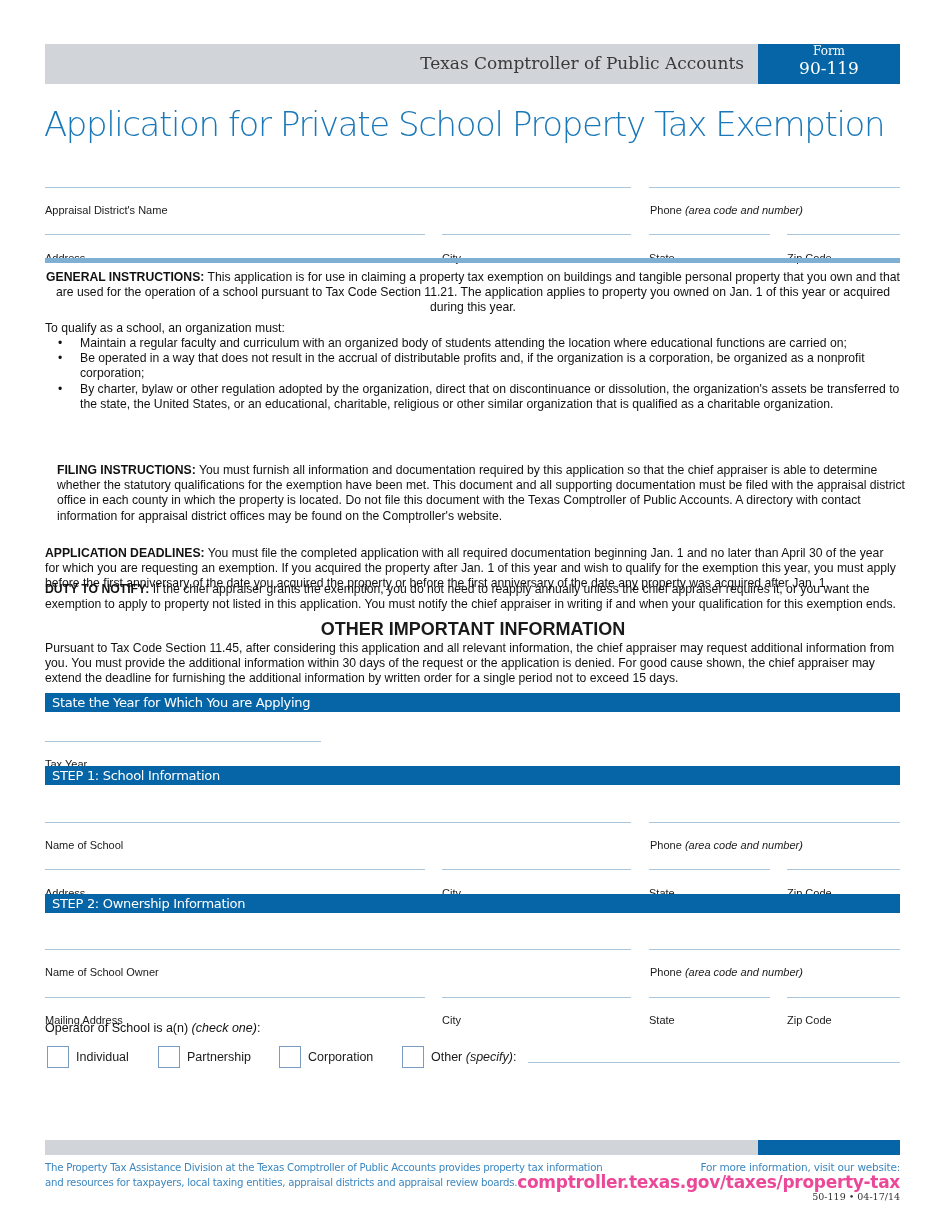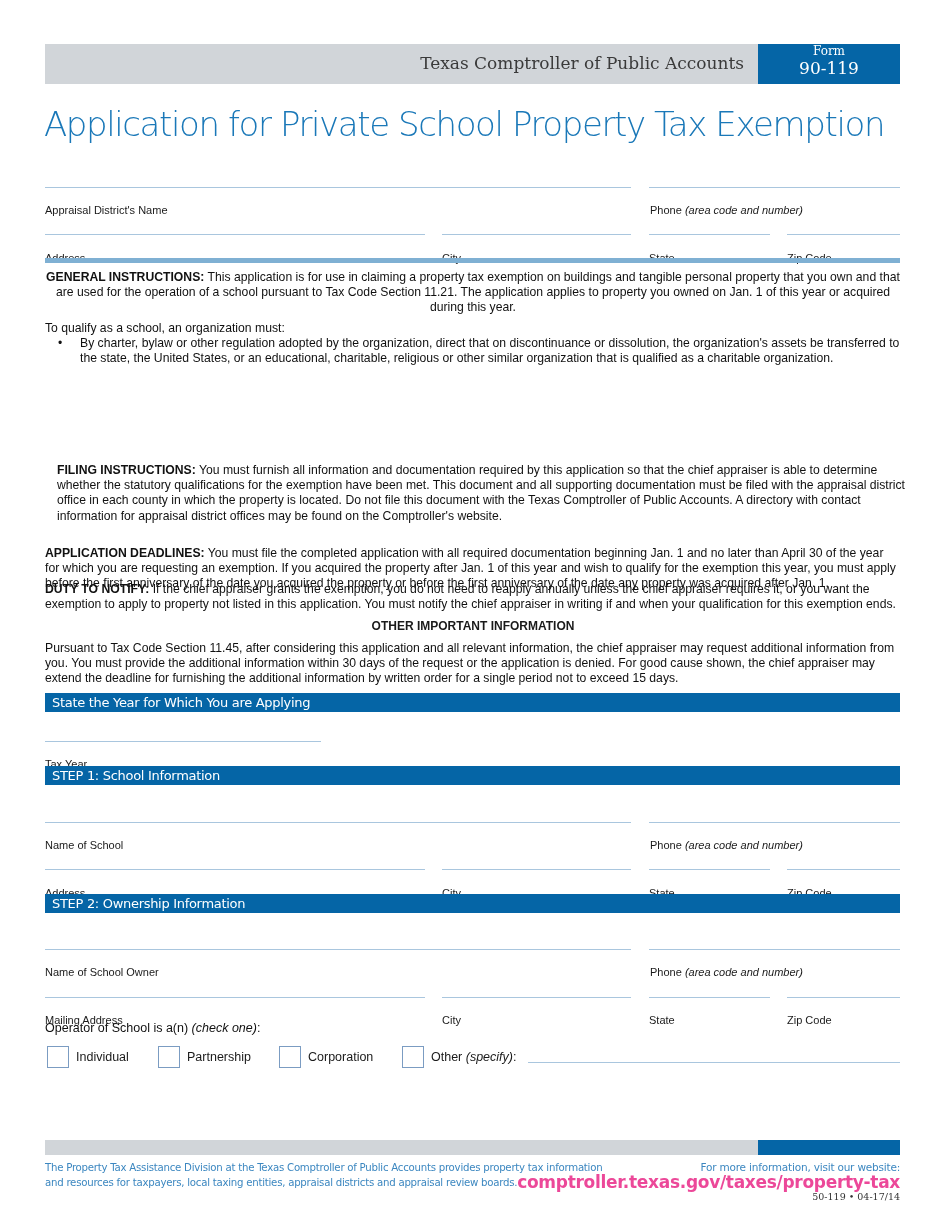--- a/index.html
+++ b/index.html
@@ -22,21 +22,21 @@
   .flabel { font-size: 11px; color: #1a1a1a; white-space: nowrap; margin-top: 13px; }
   .flabel i { font-style: italic; }
 
   .thickbar { left: 45px; top: 258px; width: 855px; height: 5px; background: #7fb0d3; }
 
   .para { left: 45px; width: 856px; font-size: 12.2px; line-height: 15.2px; color: #111; }
   .para b { font-weight: bold; }
   .bullets { left: 45px; width: 856px; font-size: 12.2px; line-height: 15.2px; color: #111; }
   .bullets .li { position: relative; padding-left: 35px; }
   .bullets .li::before { content: "\2022"; position: absolute; left: 13px; top: 0; }
-  .center-head { left: 45px; width: 856px; text-align: center; font-weight: bold; font-size: 12px; }
+  .center-head { left: 45px; width: 856px; text-align: center; font-weight: bold; font-size: 18px; }
 
   .section-bar { left: 45px; width: 855px; height: 19px; background: #0565a6; color: #fff; font-family: "DejaVu Sans", sans-serif; font-size: 13px; line-height: 19px; padding-left: 7px; letter-spacing: -0.3px; white-space: nowrap; }
   .cbox { position: absolute; width: 22px; height: 22px; border: 1.5px solid #7b9cc2; background: #fff; }
   .clabel { position: absolute; white-space: nowrap; font-size: 12.5px; }
 
   
   .ftr-bar { left: 45px; top: 1140px; width: 713px; height: 15px; background: #d1d5d9; }
   .ftr-blue { left: 758px; top: 1140px; width: 142px; height: 15px; background: #0565a6; }
   .ftr-left { left: 45px; top: 1160px; width: 560px; font-family: "DejaVu Sans", sans-serif; font-size: 10.2px; line-height: 15px; color: #3c87c0; letter-spacing: -0.25px; }
   .ftr-right { right: 50px; top: 1160px; text-align: right; font-family: "DejaVu Sans", sans-serif; color: #3c87c0; }
@@ -70,20 +70,22 @@
 <div class="abs fline" style="left:787px;top:234px;width:113px;"></div>
 <div class="abs flabel" style="left:787px;top:239px;">Zip Code</div>
 
 <div class="abs thickbar"></div>
 
 <div class="abs para" style="top:270px;text-align:center;">
   <b>GENERAL INSTRUCTIONS:</b><span> This application is for use in claiming a property tax exemption on buildings and tangible personal property that you own and that are used for the operation of a school pursuant to Tax Code Section 11.21. The application applies to property you owned on Jan. 1 of this year or acquired during this year.</span>
 </div>
 <div class="abs para" style="top:321px;">To qualify as a school, an organization must:</div>
 <div class="abs bullets" style="top:336px;">
+  <div class="li">Maintain a regular faculty and curriculum with an organized body of students attending the location where educational functions are carried on;</div>
+  <div class="li">Be operated in a way that does not result in the accrual of distributable profits and, if the organization is a corporation, be organized as a nonprofit corporation;</div>
   <div class="li">By charter, bylaw or other regulation adopted by the organization, direct that on discontinuance or dissolution, the organization's assets be transferred to the state, the United States, or an educational, charitable, religious or other similar organization that is qualified as a charitable organization.</div>
 </div>
 <div class="abs para" style="top:463px;margin-left:12px;">
   <b>FILING INSTRUCTIONS:</b><span> You must furnish all information and documentation required by this application so that the chief appraiser is able to determine whether the statutory qualifications for the exemption have been met. This document and all supporting documentation must be filed with the appraisal district office in each county in which the property is located. Do not file this document with the Texas Comptroller of Public Accounts. A directory with contact information for appraisal district offices may be found on the Comptroller's website.</span>
 </div>
 <div class="abs para" style="top:546px;">
   <b>APPLICATION DEADLINES:</b><span> You must file the completed application with all required documentation beginning Jan. 1 and no later than April 30 of the year for which you are requesting an exemption. If you acquired the property after Jan. 1 of this year and wish to qualify for the exemption this year, you must apply before the first anniversary of the date you acquired the property or before the first anniversary of the date any property was acquired after Jan. 1.</span>
 </div>
 <div class="abs para" style="top:582px;">
   <b>DUTY TO NOTIFY:</b><span> If the chief appraiser grants the exemption, you do not need to reapply annually unless the chief appraiser requires it, or you want the exemption to apply to property not listed in this application. You must notify the chief appraiser in writing if and when your qualification for this exemption ends.</span>

